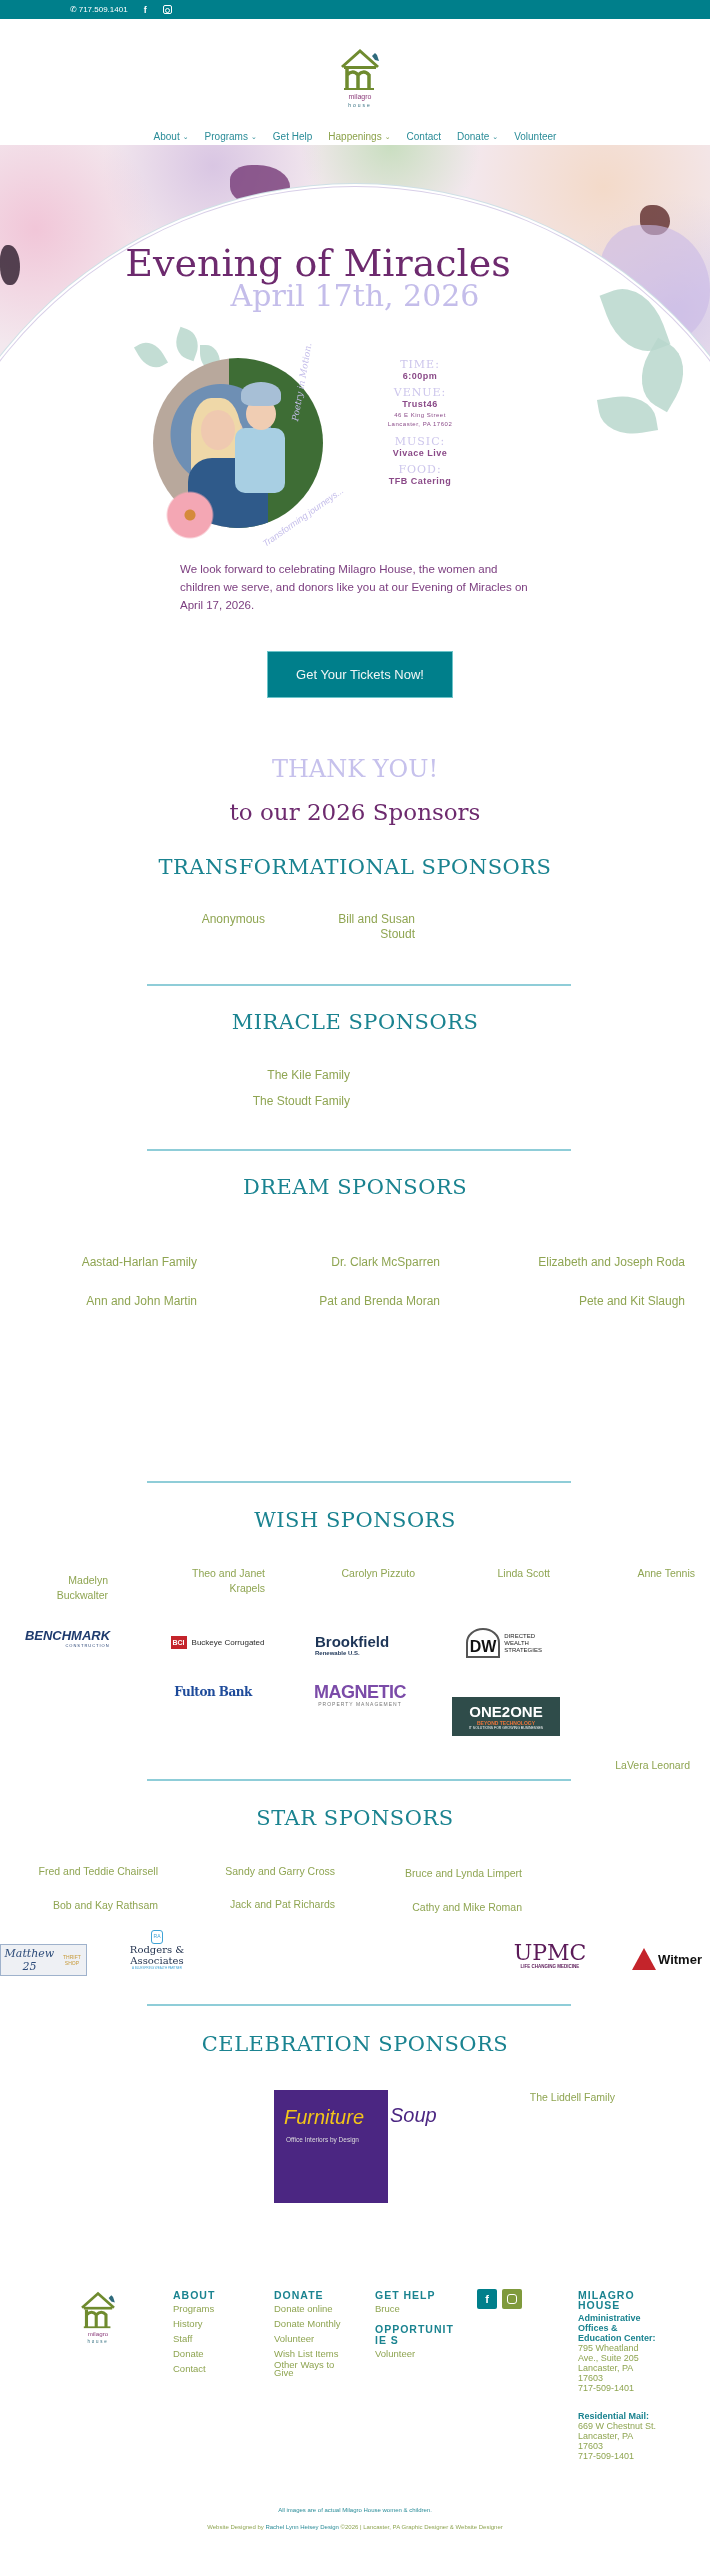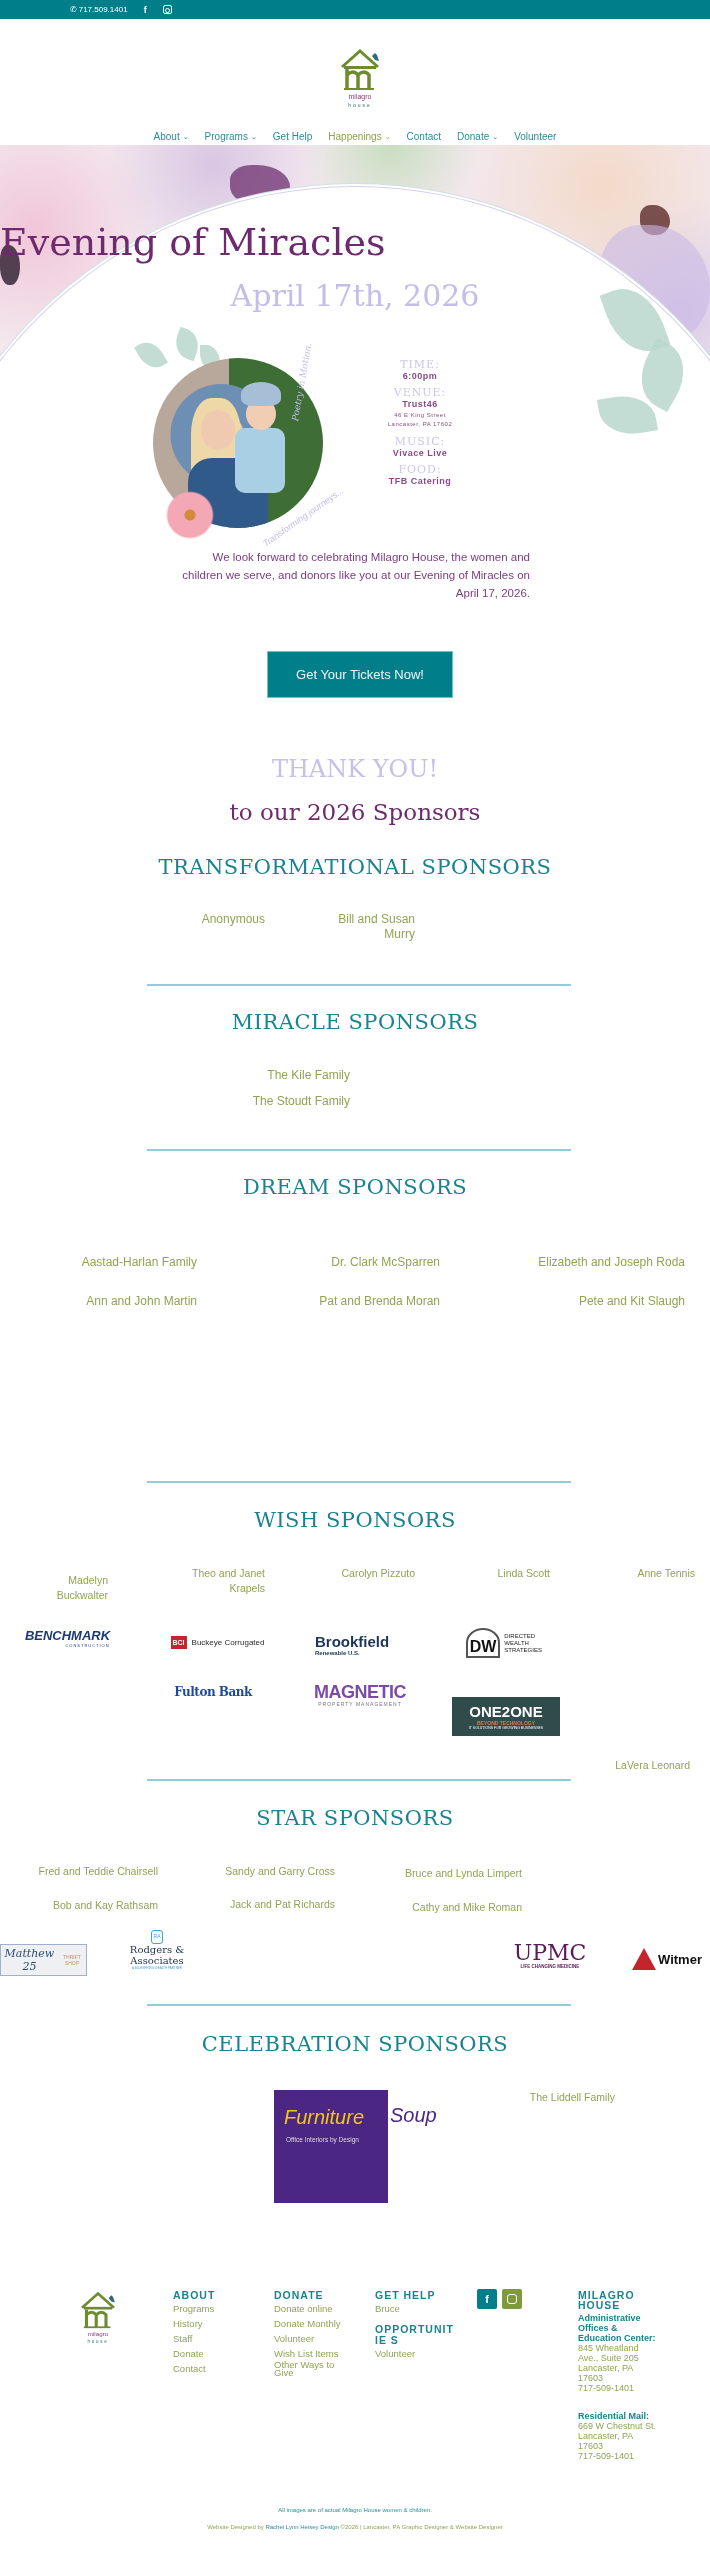--- a/index.html
+++ b/index.html
@@ -21,38 +21,38 @@
   .hero { position: absolute; top: 145px; left: 0; width: 710px; height: 420px; overflow: hidden;
     background:
       radial-gradient(circle at 5% 20%, #f1c6d8 0, rgba(241,198,216,0) 120px),
       radial-gradient(circle at 30% 5%, #d9c6e3 0, rgba(217,198,227,0) 110px),
       radial-gradient(circle at 55% 0%, #c9dec0 0, rgba(201,222,192,0) 90px),
       radial-gradient(circle at 85% 10%, #f3dac9 0, rgba(243,218,201,0) 140px),
       radial-gradient(circle at 95% 40%, #d6cbe8 0, rgba(214,203,232,0) 120px),
       #f3e8ee; }
   .arc { position: absolute; left: -90px; top: 45px; width: 890px; height: 890px; border-radius: 50%; background: #fff; box-shadow: 0 0 0 3px #fff, 0 0 0 4px #d8cfe8, 0 0 0 6px #fff, 0 0 0 7px #cfe0e6; }
   .blot { position: absolute; border-radius: 40% 60% 50% 50%; }
-  .hero-title { position: absolute; top: 75px; width: 636px; font-size: 38px; color: #6d2a6e; }
+  .hero-title { position: absolute; top: 96px; width: 636px; text-align: center; font-size: 38px; color: #6d2a6e; }
   .hero-date { position: absolute; top: 133px; width: 710px; text-align: center; font-size: 30px; color: #c4bdea; }
   .leaf { position: absolute; border-radius: 0 70% 0 70%; background: #b8d7cc; opacity: 0.85; }
   .photo { position: absolute; left: 153px; top: 213px; width: 170px; height: 170px; border-radius: 50%; background: radial-gradient(circle at 40% 45%, #e9c9b2 0 22px, #6e8fb4 23px 50px, rgba(0,0,0,0) 51px), linear-gradient(90deg, #b8a89c 0 45%, #3e6d35 45% 100%); overflow: hidden; }
   .photo .hat { position: absolute; left: 88px; top: 24px; width: 40px; height: 24px; border-radius: 50% 50% 30% 30%; background: #a7bfd6; }
   .photo .face2 { position: absolute; left: 93px; top: 40px; width: 30px; height: 32px; border-radius: 50%; background: #f0cdb3; }
   .photo .shirt { position: absolute; left: 82px; top: 70px; width: 50px; height: 65px; background: #a8cfe3; border-radius: 10px; }
   .photo .hair { position: absolute; left: 38px; top: 40px; width: 50px; height: 90px; background: #efd8a8; border-radius: 40% 40% 20% 20%; }
   .photo .face1 { position: absolute; left: 48px; top: 52px; width: 34px; height: 40px; border-radius: 50%; background: #efc9b0; }
   .photo .dress { position: absolute; left: 35px; top: 100px; width: 80px; height: 80px; background: #2f5a8a; border-radius: 30% 30% 0 0; }
   .flower { position: absolute; left: 165px; top: 370px; width: 50px; height: 50px; border-radius: 50%; background: radial-gradient(circle, #d58a3a 0 5px, #f4a7b4 6px 22px, rgba(244,167,180,0) 24px); }
   .curved-text { position: absolute; font-size: 9px; color: #c4bdea; font-style: italic; }
   .details { position: absolute; left: 370px; top: 358px; width: 100px; text-align: center; }
   .details .lab { font-size: 11px; color: #cdc6ec; letter-spacing: 1px; }
   .details .val { font-size: 9px; color: #8a4a88; font-weight: bold; letter-spacing: 0.5px; margin-bottom: 5px; }
   .details .addr { font-size: 6px; color: #8a4a88; letter-spacing: 0.5px; margin-bottom: 6px; line-height: 9px; }
 
-  .intro { position: absolute; top: 548px; left: 180px; width: 350px; text-align: right; font-size: 11.5px; line-height: 18px; color: #7b3d7f; }
+  .intro { position: absolute; top: 560px; left: 180px; width: 350px; text-align: left; font-size: 11.5px; line-height: 18px; color: #7b3d7f; }
   .btn { position: absolute; top: 651px; left: 267px; width: 186px; height: 47px; background: #007f8b; color: #f1f6f6; font-size: 13px; display: flex; align-items: center; justify-content: center; border: 1px solid #6cc4c9; cursor: pointer; }
 
   .thank { position: absolute; top: 755px; width: 710px; text-align: center; font-size: 24px; color: #c6c1ec; }
   .thank-sub { position: absolute; top: 799px; width: 710px; text-align: center; font-size: 23px; color: #6d2a6e; }
   .sec-title { position: absolute; width: 710px; text-align: center; font-size: 21px; color: #1a8390; letter-spacing: 0.5px; }
   .divider { position: absolute; left: 147px; width: 424px; height: 2px; background: #8fcdd8; }
   .name { position: absolute; text-align: right; font-size: 12px; color: #8fa552; line-height: 15px; }
   .name.sm { font-size: 10.5px; }
   .logo-box { position: absolute; display: flex; align-items: center; justify-content: center; text-align: center; }
 
@@ -161,21 +161,21 @@
 </div>
 
 <p class="intro">We look forward to celebrating Milagro House, the women and children we serve, and donors like you at our Evening of Miracles on April 17, 2026.</p>
 <div class="btn">Get Your Tickets Now!</div>
 
 <div class="thank serif">THANK YOU!</div>
 <div class="thank-sub serif">to our 2026 Sponsors</div>
 
 <div class="sec-title serif" style="top:855px;">TRANSFORMATIONAL SPONSORS</div>
 <div class="name" style="left:155px;top:912px;width:110px;">Anonymous</div>
-<div class="name" style="left:305px;top:912px;width:110px;">Bill and Susan Murry</div>
+<div class="name" style="left:305px;top:912px;width:110px;">Bill and Susan Stoudt</div>
 <div class="divider" style="top:984px;"></div>
 
 <div class="sec-title serif" style="top:1010px;">MIRACLE SPONSORS</div>
 <div class="name" style="left:200px;top:1068px;width:150px;">The Kile Family</div>
 <div class="name" style="left:200px;top:1094px;width:150px;">The Stoudt Family</div>
 <div class="divider" style="top:1149px;"></div>
 
 <div class="sec-title serif" style="top:1175px;">DREAM SPONSORS</div>
 <div class="name" style="left:37px;top:1255px;width:160px;">Aastad-Harlan Family</div>
 <div class="name" style="left:280px;top:1255px;width:160px;">Dr. Clark McSparren</div>
@@ -291,21 +291,21 @@
   <div class="lnk">Volunteer</div>
 </div>
 <div class="fsoc" style="left:477px;background:#007f8b;">f</div>
 <div class="fsoc" style="left:502px;background:#7f9a3c;">
     <span style="width:10px;height:10px;border:1.5px solid #fff;border-radius:3px;display:inline-block;"></span>
   </div>
 
 <div class="fcontact">
   <div class="h">MILAGRO HOUSE</div>
   <div class="b">Administrative Offices &amp; Education Center:</div>
-  <div>845 Wheatland Ave., Suite 205</div>
+  <div>795 Wheatland Ave., Suite 205</div>
   <div>Lancaster, PA 17603</div>
   <div>717-509-1401</div>
   <div style="height:18px;"></div>
   <div><span class="b">Residential Mail:</span> <span>669 W Chestnut St.</span></div>
   <div>Lancaster, PA 17603</div>
   <div>717-509-1401</div>
 </div>
 
 <div class="copy1">All images are of actual Milagro House women &amp; children.</div>
 <div class="copy2">

